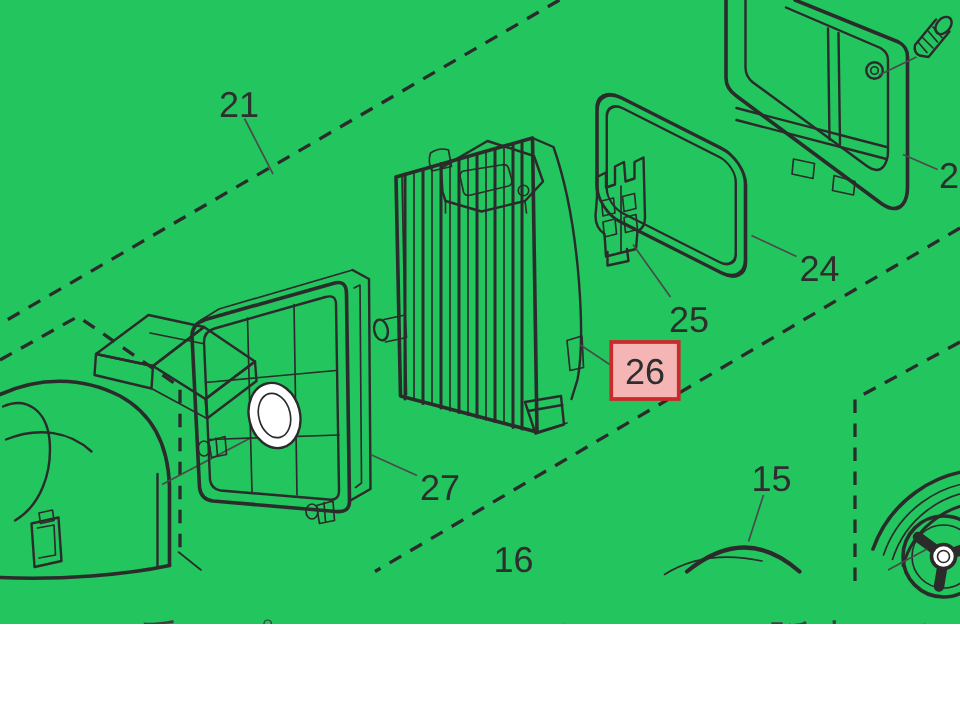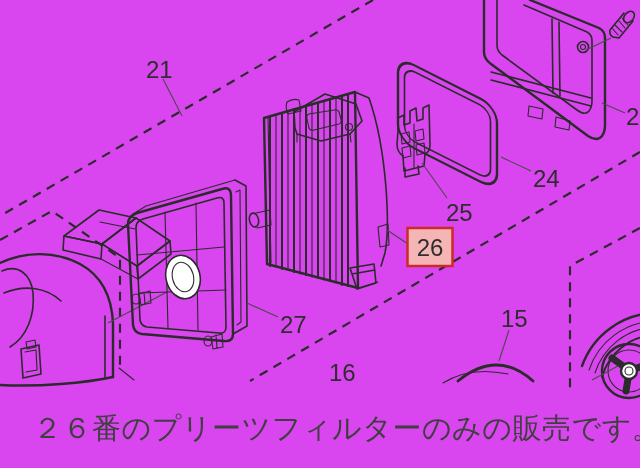--- a/index.html
+++ b/index.html
@@ -1,16 +1,16 @@
 <!DOCTYPE html>
 <html><head>
 <meta charset="utf-8">
 <style>
   html,body{margin:0;padding:0;background:#ffffff;}
-  .stage{position:relative;width:640px;height:468px;background:#d946ef;overflow:hidden;
+  .stage{position:relative;width:640px;height:416px;background:#22c55e;overflow:hidden;
          font-family:"Liberation Sans","DejaVu Sans",sans-serif;}
   svg{position:absolute;left:0;top:0;}
   svg .ln{fill:none;stroke:#2b2b2b;stroke-linecap:round;stroke-linejoin:round;}
   svg .thin{stroke-width:1.1;}
   svg .mid{stroke-width:1.6;}
   svg .thick{stroke-width:2.4;}
   svg .leader{fill:none;stroke:#4a4a4a;stroke-width:1.1;}
   svg .dash{fill:none;stroke:#2b2b2b;stroke-width:2.2;stroke-dasharray:9 7;stroke-linecap:butt;}
   svg text.plabel{fill:#2e2e2e;stroke:none;font-family:"Liberation Sans","DejaVu Sans",sans-serif;
                   font-size:24px;}

